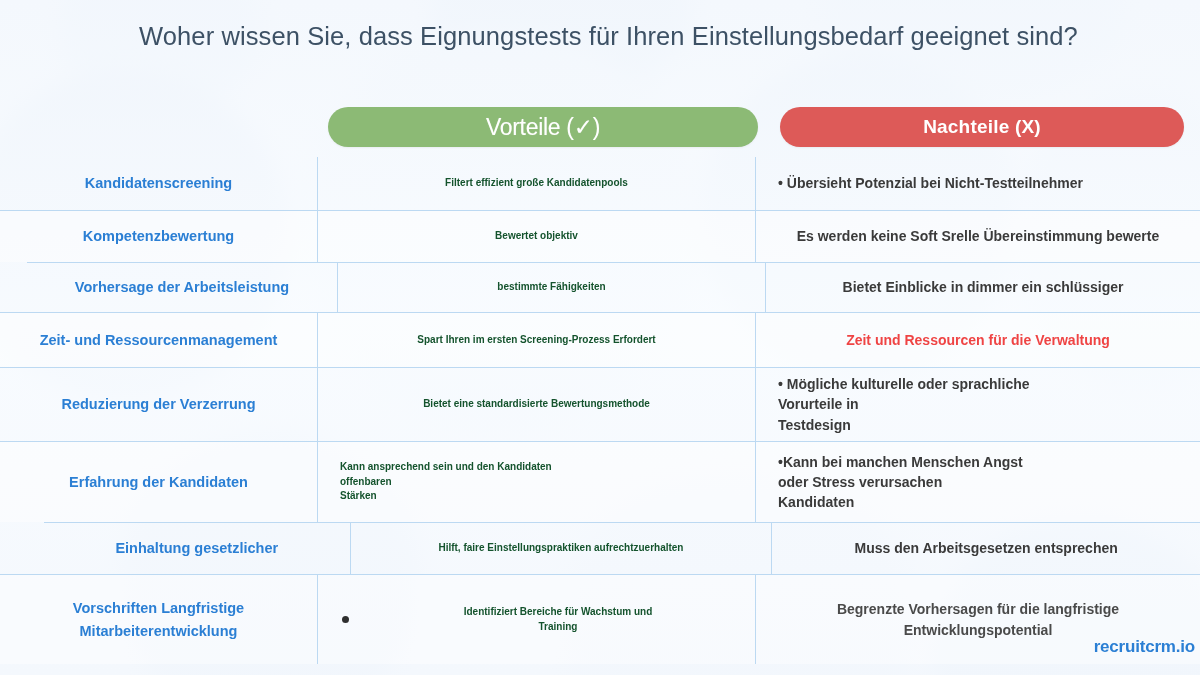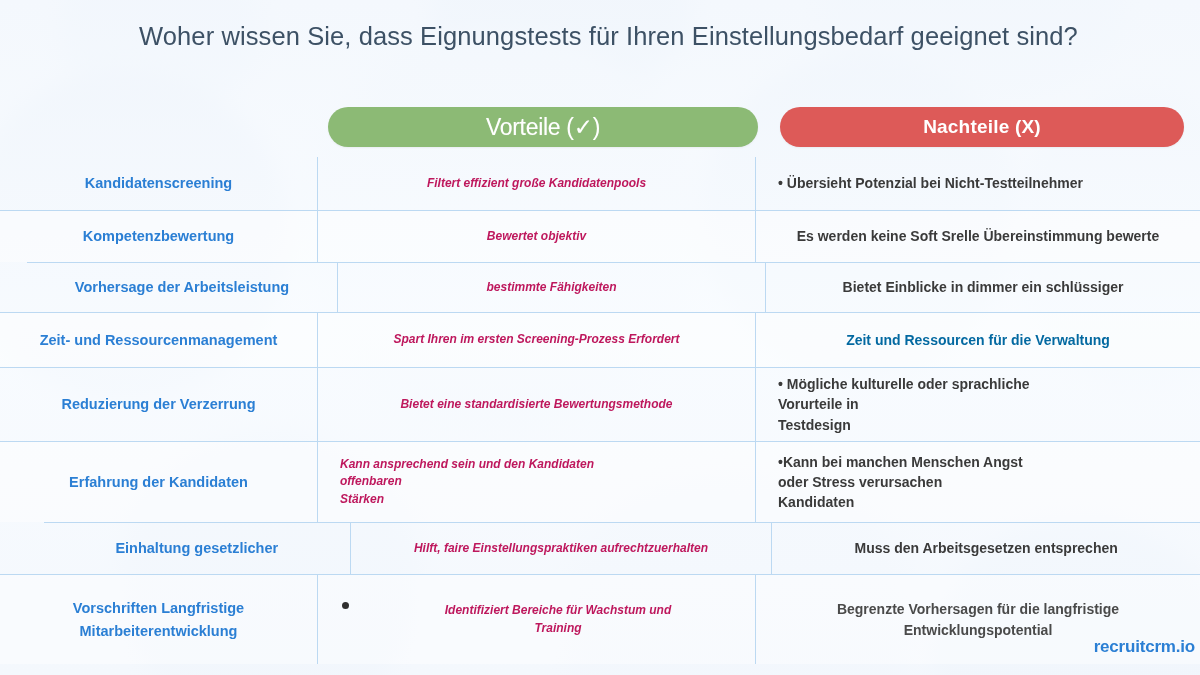--- a/index.html
+++ b/index.html
@@ -133,45 +133,44 @@
     font-size: 14.5px;
     line-height: 1.55;
     flex-direction: column;
   }
   .cell-feature .line2 { display: block; }
   .cell-pro {
     width: 438px;
     border-left: 1.5px solid #bcd9f2;
     justify-content: center;
     text-align: center;
-    color: #be185d;
-    font-weight: 700;
-    font-size: 12px;
+    color: #14532d;
+    font-weight: 700;
+    font-size: 10px;
     line-height: 1.45;
-    font-style: italic;
   }
   .cell-con {
     width: 445px;
     border-left: 1.5px solid #bcd9f2;
     justify-content: center;
     text-align: center;
     color: #3a3a3a;
     font-weight: 700;
     font-size: 14px;
     line-height: 1.45;
   }
   .cell-pro.left, .cell-con.left {
     justify-content: flex-start;
     text-align: left;
     padding-left: 22px;
   }
-  .cell-con.navy { color: #0369a1; }
+  .cell-con.navy { color: #ef4444; }
   .cell-con.light { color: #4a4a4a; font-weight: 700; }
 
-  .bullet-row { display: flex; gap: 22px; width: 100%; }
+  .bullet-row { display: flex; align-items: center; gap: 22px; width: 100%; }
   .bullet-dot {
     flex: 0 0 auto;
     width: 7px; height: 7px;
     background: #2f2f2f;
     border-radius: 50%;
     margin-left: 14px;
   }
   .bullet-text { flex: 1 1 auto; text-align: center; }
 
   

